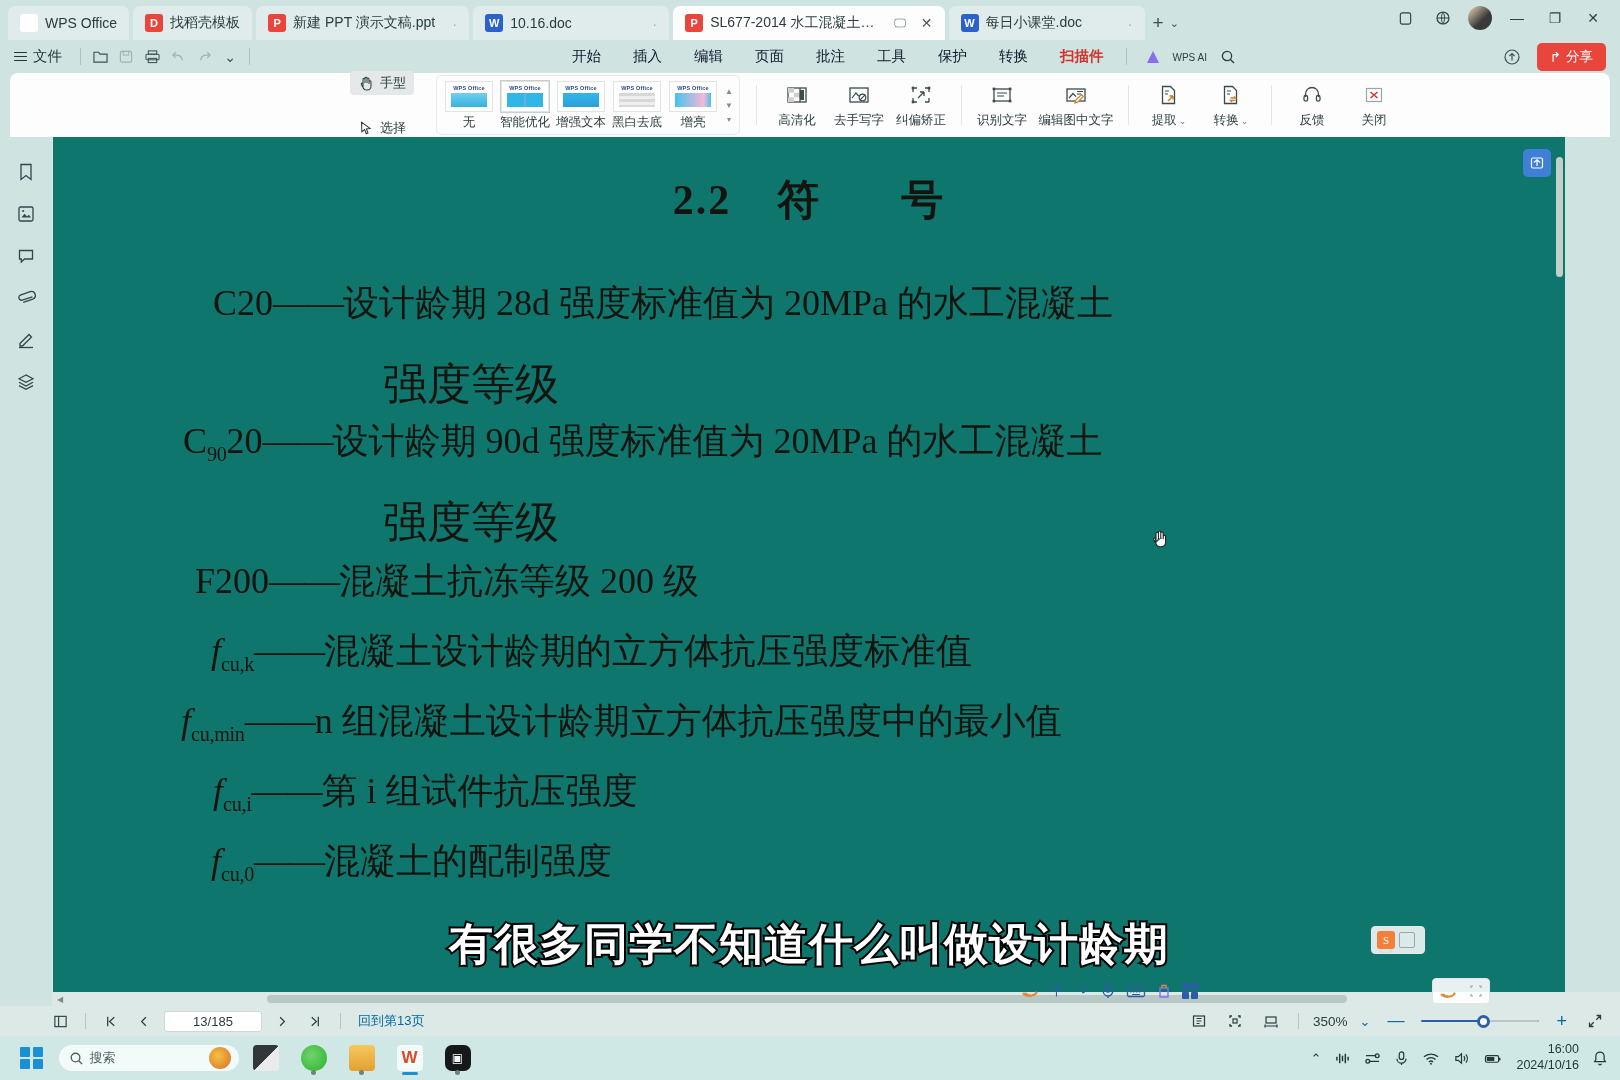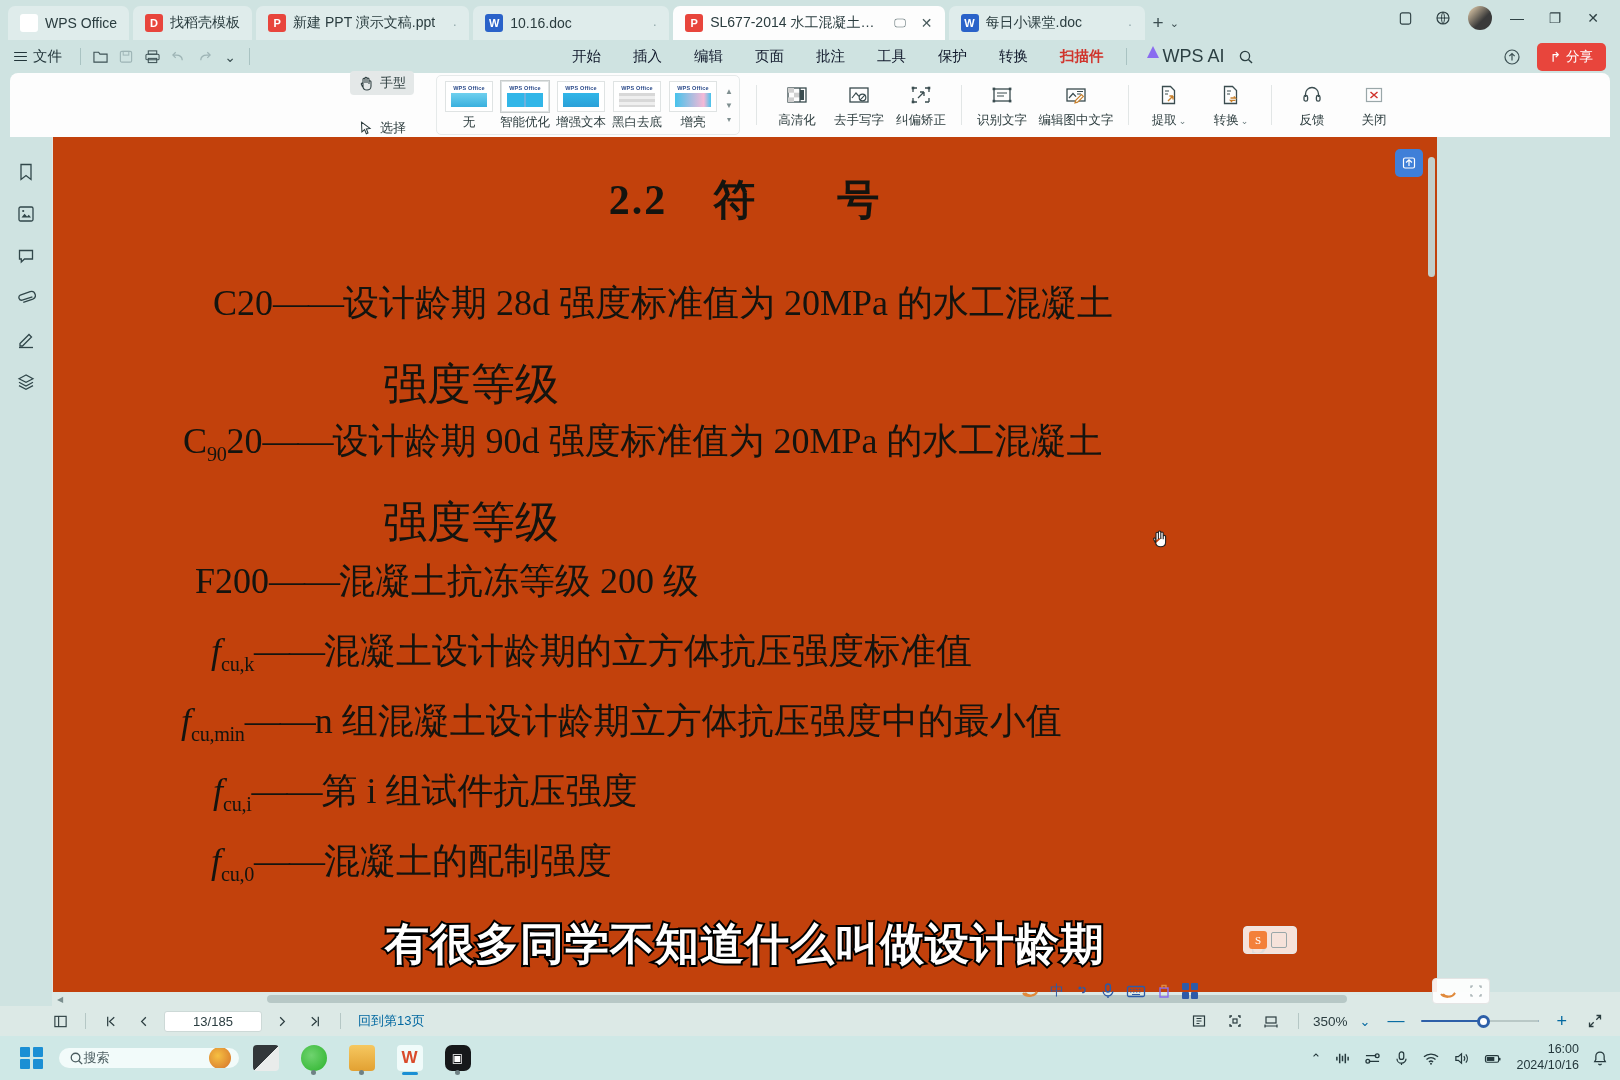--- a/index.html
+++ b/index.html
@@ -63,21 +63,21 @@
   .msep { width: 1px; height: 17px; background: #a9c3c2; margin: 0 6px; }
   .micon { width: 26px; height: 24px; display: flex; align-items: center; justify-content: center;
            color: #3d5154; font-size: 14px; }
   .micon.dim { color: #9db4b5; }
   .mtabs { display: flex; align-items: center; margin-left: 300px; gap: 0px; }
   .mtab { padding: 4px 16px; font-size: 14.5px; color: #0f172a; position: relative; }
   .mtab.active { color: #d0342c; font-weight: bold; }
   .mtab.active::after {
     content: ''; position: absolute; left: 14px; right: 14px; bottom: -6px; height: 2.5px; background: #d0342c;
   }
-  .aiwrap { display: flex; align-items: flex-start; gap: 4px; margin-left: 14px; font-size: 18px; color: #2b3f42; }
+  .aiwrap { display: flex; align-items: flex-end; gap: 14px; margin-left: 14px; font-size: 10px; color: #2b3f42; }
   .aitri { width:0;height:0;border-left:6px solid transparent;border-right:6px solid transparent;border-bottom:12px solid #8a6cf0; }
   .menuright { margin-left: auto; display: flex; align-items: center; gap: 12px; padding-right: 14px; }
   .sharebtn {
     background: #e8453c; color: #fff; font-size: 13.5px; padding: 5px 13px; border-radius: 5px;
     display: flex; align-items: center; gap: 5px;
   }
 
   
   .ribbon {
     position: absolute; left: 10px; top: 73px; width: 1600px; height: 64px;
@@ -114,22 +114,22 @@
   .ritem .lb .cv { font-size: 9px; color: #6a7b7d; margin-left: 2px; }
 
   
   .leftrail {
     position: absolute; left: 0; top: 137px; width: 52px; height: 855px; background: #cfe3e1;
     display: flex; flex-direction: column; align-items: center; padding-top: 22px; gap: 16px;
   }
   .railicon { width: 30px; height: 26px; display: flex; align-items: center; justify-content: center; color: #31474a; }
 
   .page {
-    position: absolute; left: 52px; top: 137px; width: 1385px; height: 855px;
-    background: #c2410c; overflow: hidden; border-left: 1px solid #e1e6e2;
+    position: absolute; left: 52px; top: 137px; width: 1513px; height: 855px;
+    background: #0f766e; overflow: hidden; border-left: 1px solid #e1e6e2;
   }
   .docinner { position: relative; width: 100%; height: 100%; font-family: "Liberation Serif", "DejaVu Serif", serif; color: #14140f; }
 
   .doctitle {
     position: absolute; left: 0; top: 35px; width: 100%; text-align: center;
     font-size: 42px; font-weight: bold; letter-spacing: 2px;
   }
   .doctitle .sp { display: inline-block; width: 46px; }
 
   .entry { position: absolute; font-size: 36px; line-height: 1.0; white-space: nowrap; }
@@ -209,22 +209,22 @@
 
   
   .taskbar {
     position: absolute; left: 0; top: 1036px; width: 1620px; height: 44px; background: #cfe8e6;
     display: flex; align-items: center;
   }
   .tbleft { display: flex; align-items: center; gap: 6px; padding-left: 10px; }
   .winlogo { display: grid; grid-template-columns: 10px 10px; grid-template-rows: 10px 10px; gap: 2.5px; padding: 6px 10px; }
   .winlogo i { background: #1b8fd4; display: block; border-radius: 1px; }
   .searchbox {
-    width: 180px; height: 20px; background: #f2fbfa; border-radius: 16px;
-    display: flex; align-items: center; gap: 0; padding: 0 10px; font-size: 13px; color: #4b5d60;
+    width: 180px; height: 26px; background: #f2fbfa; border-radius: 16px;
+    display: flex; align-items: center; gap: 6px; padding: 0 10px; font-size: 13px; color: #4b5d60;
     position: relative; overflow: hidden; text-align: right;
   }
   .searchbox .food { position: absolute; right: 8px; width: 22px; height: 22px; border-radius: 50%;
                      background: radial-gradient(circle at 40% 40%, #f6c042, #d4702a); }
   .tbapp { width: 42px; height: 38px; display: flex; align-items: center; justify-content: center; position: relative; }
   .tbapp .dot { position: absolute; bottom: 2px; width: 5px; height: 5px; border-radius: 50%; background: #6f8184; }
   .tbapp.act .dot { width: 16px; height: 3px; border-radius: 2px; background: #1b8fd4; }
   .tbapp .sq { width: 26px; height: 26px; border-radius: 4px; }
   .tbright { margin-left: auto; display: flex; align-items: center; gap: 13px; padding-right: 12px;
              font-size: 13px; color: #24383c; }

